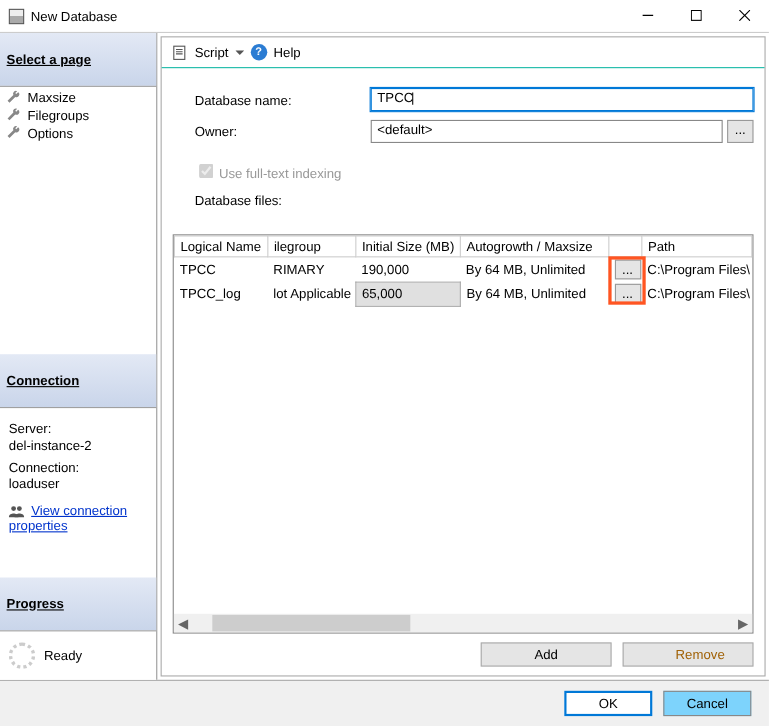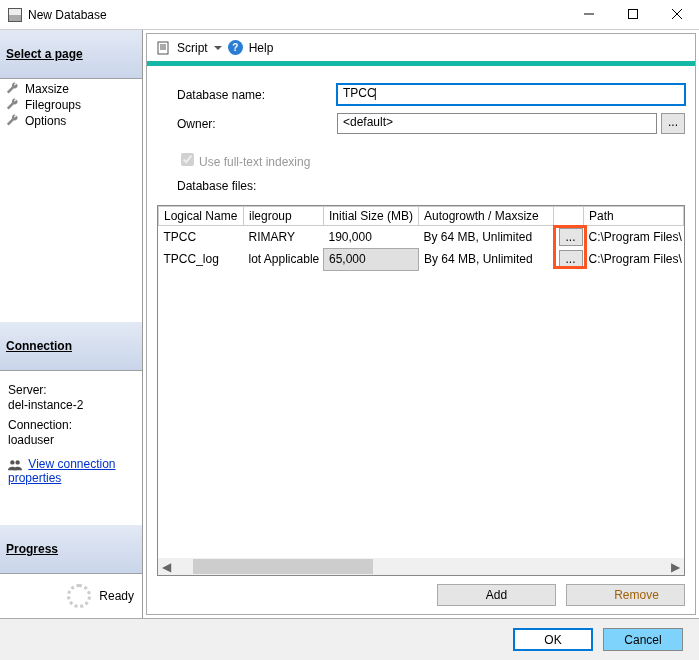--- a/index.html
+++ b/index.html
@@ -96,42 +96,41 @@
       color: #0033cc;
       text-decoration: underline;
       cursor: pointer;
     }
     .people-icon { width: 14px; height: 12px; display: inline-block; vertical-align: middle; margin-right: 3px; }
     .progress-section {
       padding: 10px 8px;
       display: flex;
       align-items: center;
       gap: 8px;
-      justify-content: flex-end;
     }
     .progress-circle {
       width: 24px; height: 24px;
       border: 3px dotted #ccc;
       border-radius: 50%;
     }
 
     
     .right-panel {
       flex: 1;
       display: flex;
       flex-direction: column;
       margin: 3px;
       border: 1px solid #aaa;
     }
     .toolbar {
       padding: 6px 10px;
       display: flex;
       align-items: center;
       gap: 6px;
-      border-bottom: 5px solid #14b8a6;
+      border-bottom: 1px solid #14b8a6;
     }
     .script-icon {
       width: 14px; height: 14px;
     }
     .dropdown-arrow { width: 8px; height: 8px; }
     .help-icon {
       width: 15px; height: 15px;
       border-radius: 50%;
       background: #2b7cd3;
       color: #fff;
@@ -177,21 +176,21 @@
     .checkbox-row {
       display: flex;
       align-items: flex-end;
       margin: 16px 0 8px 0;
       color: #999;
     }
     .checkbox-row input { margin-right: 5px; accent-color: #999; }
 
     .files-label {
       margin-top: 10px;
-      margin-bottom: 6px;
+      margin-bottom: 18px;
     }
 
     
     .grid-wrapper {
       border: 1px solid #888;
       margin: 0 10px;
       height: 380px;
       overflow: hidden;
       position: relative;
     }

